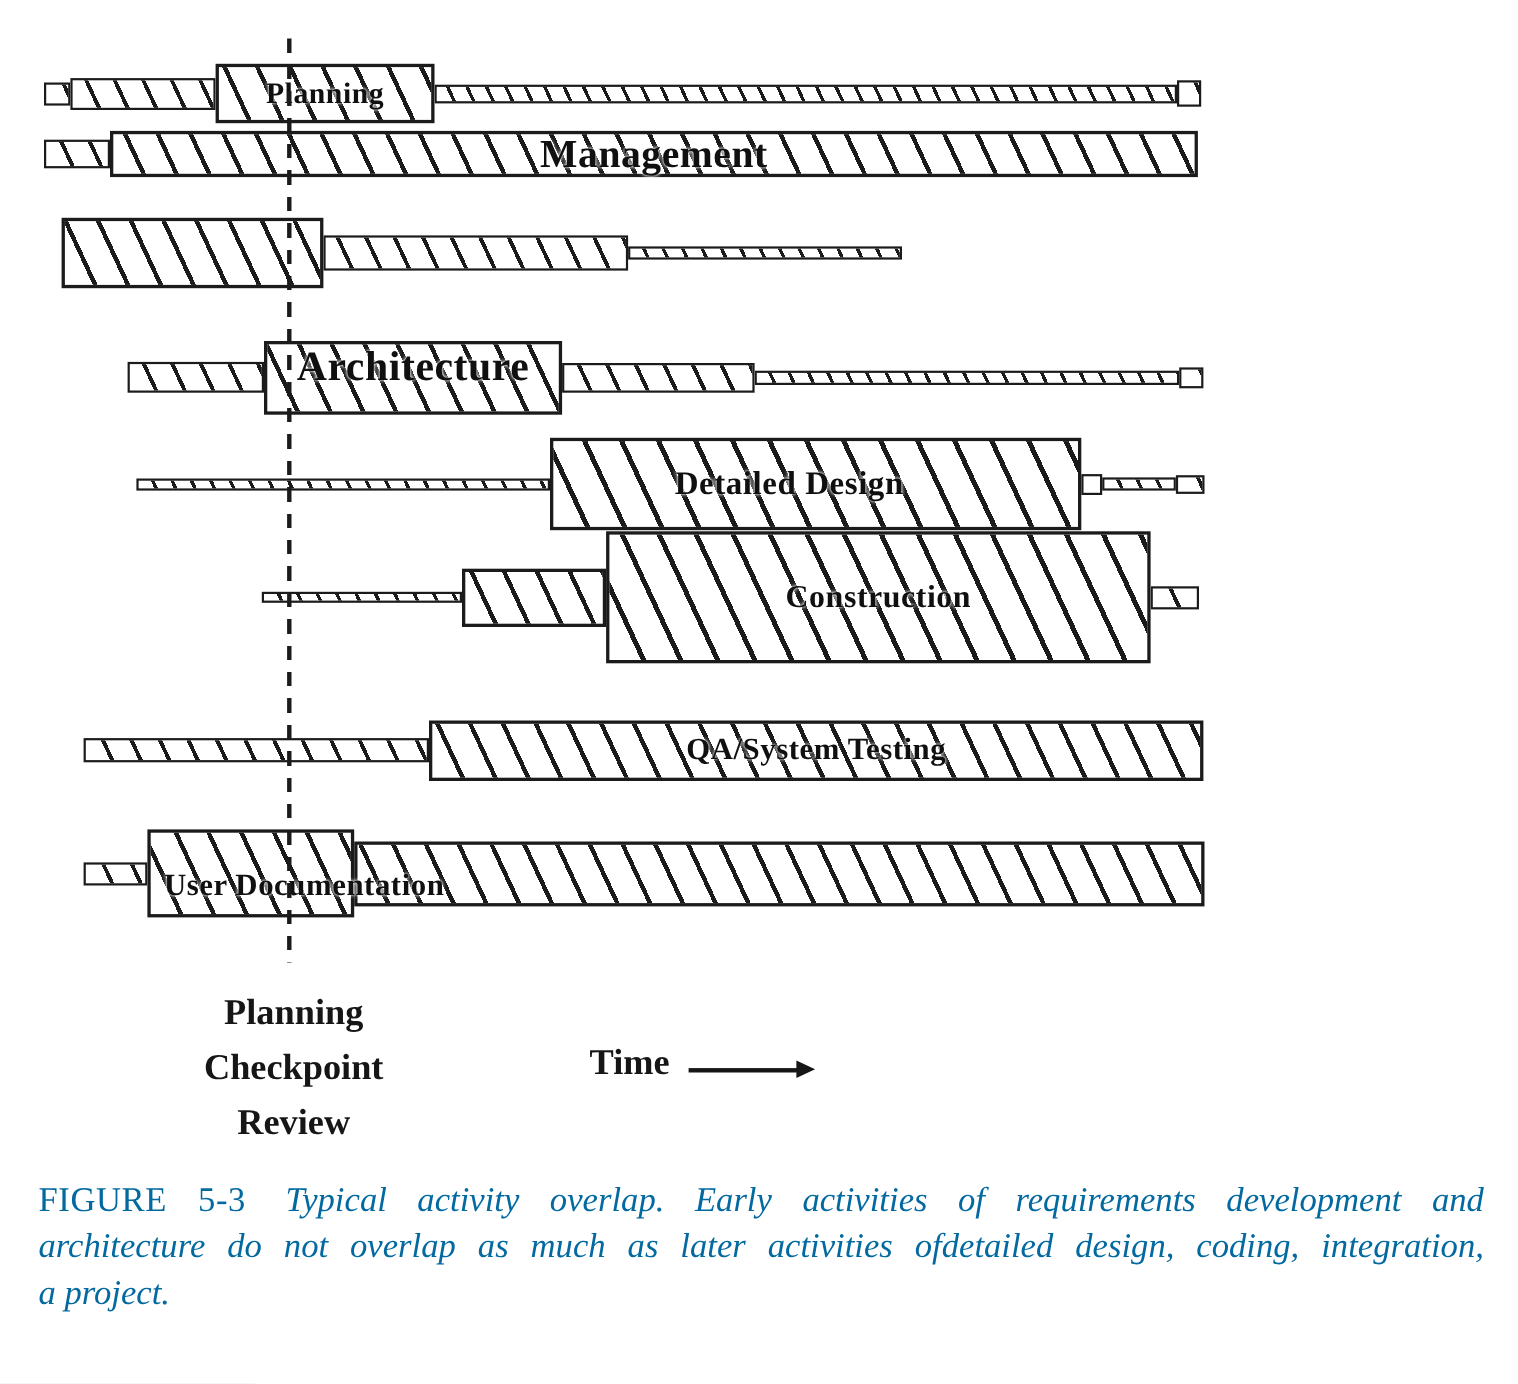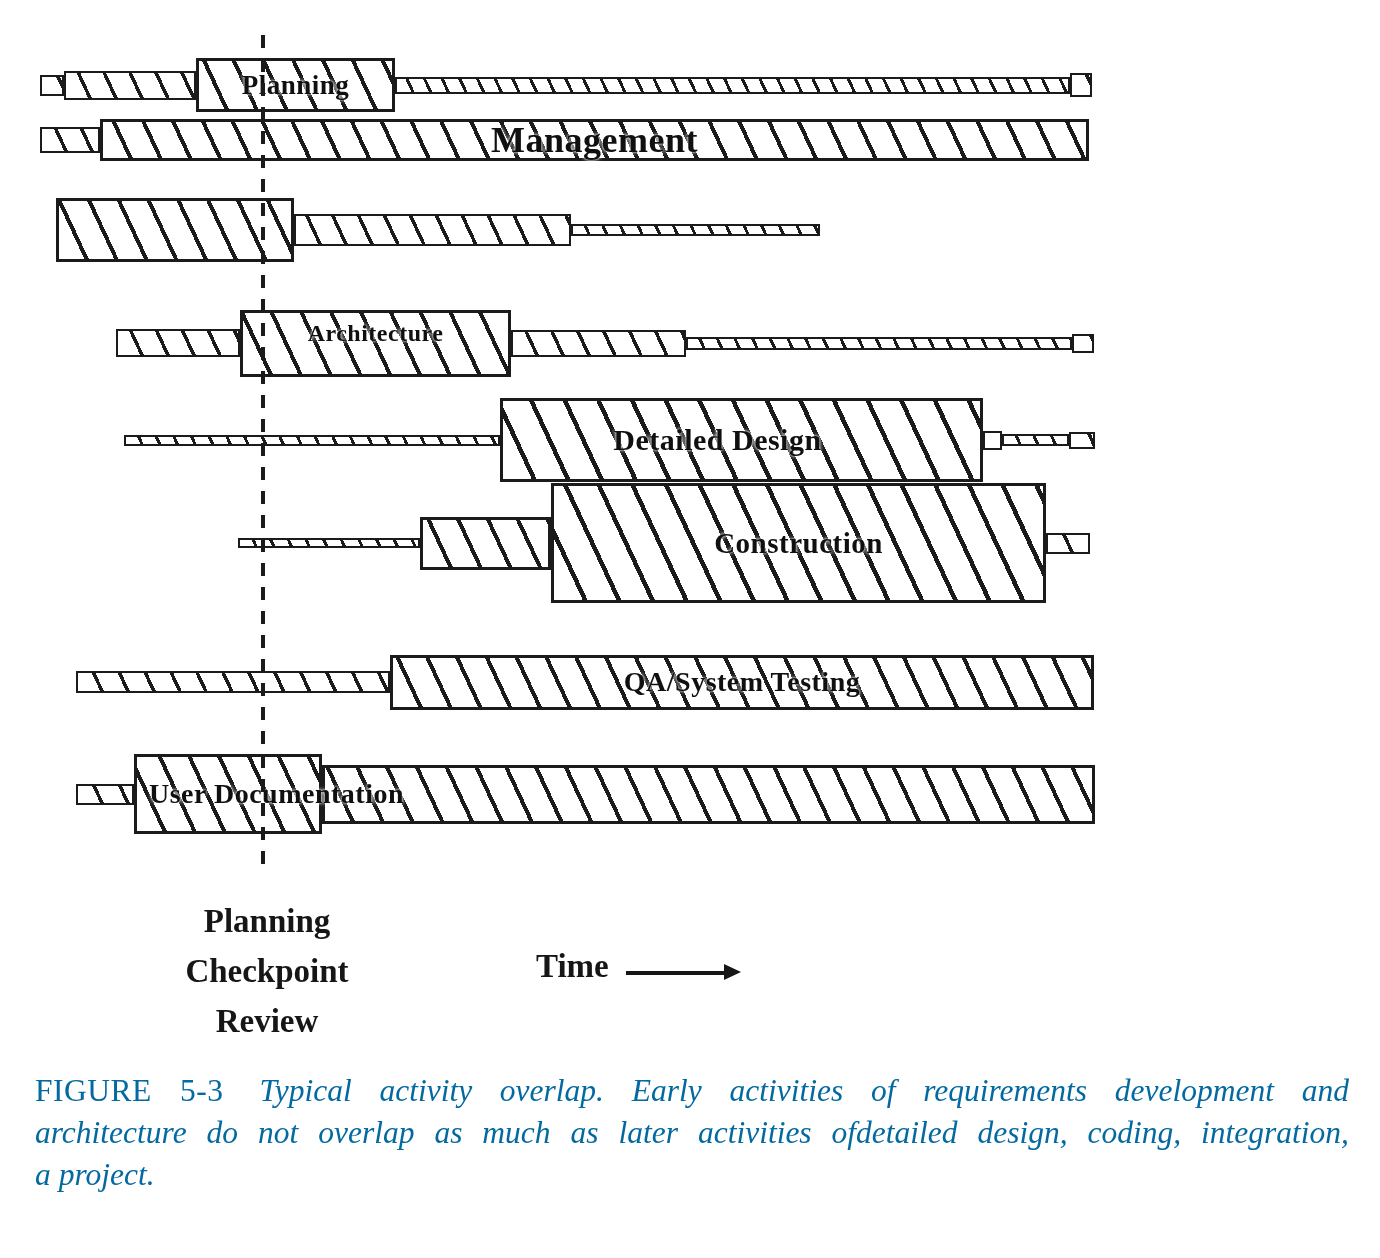--- a/index.html
+++ b/index.html
@@ -22,21 +22,21 @@
   .hatch-xl{border-width:3px;
     background-image:repeating-linear-gradient(65deg,transparent 0 26px,#1b1b1b 26px 30.5px);}
   .bar-label{
     position:absolute;display:flex;align-items:center;justify-content:center;
     font-weight:700;color:#101010;letter-spacing:.5px;
     text-shadow:0 0 2px #ffffff,0 0 4px #ffffff;z-index:5;
   }
   .mode-left{justify-content:flex-start;padding-left:13px;box-sizing:border-box;
     white-space:pre-line;line-height:1.07;text-align:left;}
   .mode-left-overflow{justify-content:flex-start;padding-left:15px;box-sizing:border-box;
-    white-space:nowrap;overflow:visible;}
+    white-space:nowrap;overflow:visible;margin-top:12px;}
   #checkpoint-line{
     position:absolute;width:4px;z-index:9;
     background-image:repeating-linear-gradient(180deg,#1b1b1b 0 13px,transparent 13px 24px);
   }
   
   #checkpoint-label{
     position:absolute;left:117px;top:896px;width:300px;text-align:center;
     font-size:33px;line-height:50px;font-weight:700;color:#161616;
   }
   #checkpoint-label span{display:block;}
@@ -72,21 +72,21 @@
       <div class="seg hatch-lg" style="left: 100px; width: 989px; top: 119px; height: 42px;"></div>
       <div class="bar-label mode-center" style="left: 100px; width: 989px; top: 119px; height: 42px; font-size: 36px;">Management</div>
       <div class="seg hatch-lg" style="left: 56px; width: 238px; top: 198px; height: 64px;"></div>
       <div class="seg hatch-md" style="left: 294px; width: 277px; top: 214px; height: 32px;"></div>
       <div class="seg hatch-sm" style="left: 571px; width: 249px; top: 224px; height: 12px;"></div>
       <div class="seg hatch-md" style="left: 116px; width: 124px; top: 329px; height: 28px;"></div>
       <div class="seg hatch-lg" style="left: 240px; width: 271px; top: 309.5px; height: 67px;"></div>
       <div class="seg hatch-md" style="left: 511px; width: 175px; top: 329.5px; height: 27px;"></div>
       <div class="seg hatch-sm" style="left: 686px; width: 386px; top: 336.5px; height: 13px;"></div>
       <div class="seg hatch-md" style="left: 1072px; width: 22px; top: 333.5px; height: 19px;"></div>
-      <div class="bar-label mode-center" style="left: 240px; width: 271px; top: 309.5px; height: 47px; font-size: 24px;">Architecture</div>
+      <div class="bar-label mode-center" style="left: 240px; width: 271px; top: 309.5px; height: 47px; font-size: 38px;">Architecture</div>
       <div class="seg hatch-sm" style="left: 124px; width: 376px; top: 434.5px; height: 11px;"></div>
       <div class="seg hatch-xl" style="left: 500px; width: 483px; top: 398px; height: 84px;"></div>
       <div class="seg hatch-md" style="left: 983px; width: 19px; top: 430.5px; height: 19px;"></div>
       <div class="seg hatch-sm" style="left: 1002px; width: 67px; top: 434px; height: 12px;"></div>
       <div class="seg hatch-md" style="left: 1069px; width: 26px; top: 431.5px; height: 17px;"></div>
       <div class="bar-label mode-center" style="left: 476px; width: 483px; top: 398px; height: 84px; font-size: 30px; text-align: center;">Detailed Design</div>
       <div class="seg hatch-sm" style="left: 238px; width: 182px; top: 538px; height: 10px;"></div>
       <div class="seg hatch-lg" style="left: 420px; width: 131px; top: 516.5px; height: 53px;"></div>
       <div class="seg hatch-xl" style="left: 551px; width: 495px; top: 483px; height: 120px;"></div>
       <div class="seg hatch-md" style="left: 1046px; width: 44px; top: 532.5px; height: 21px;"></div>

